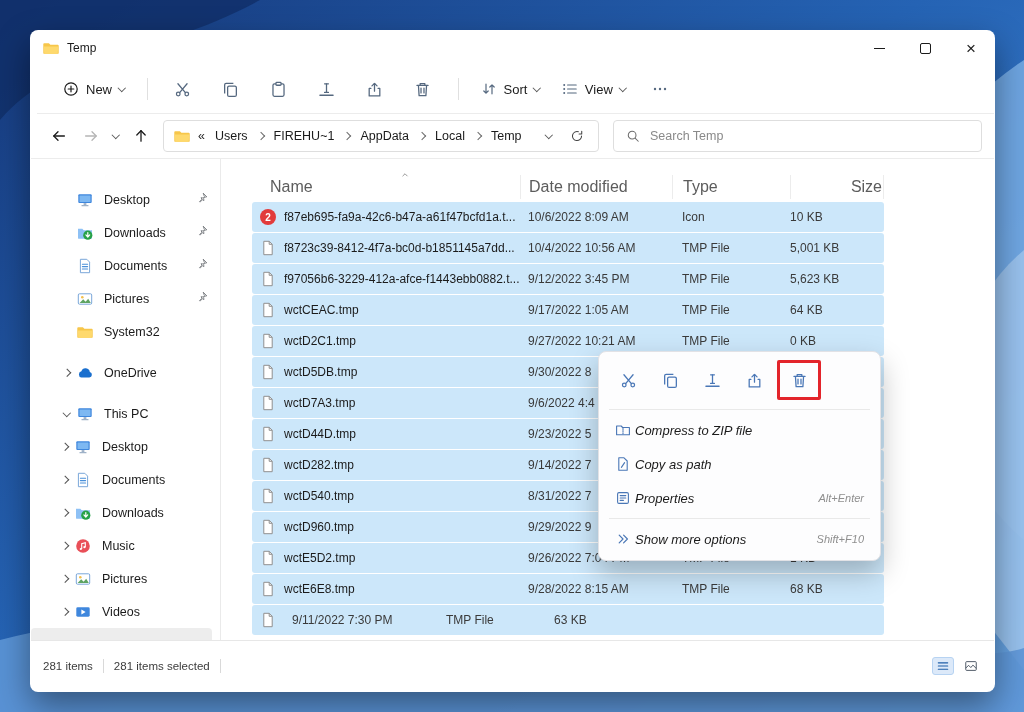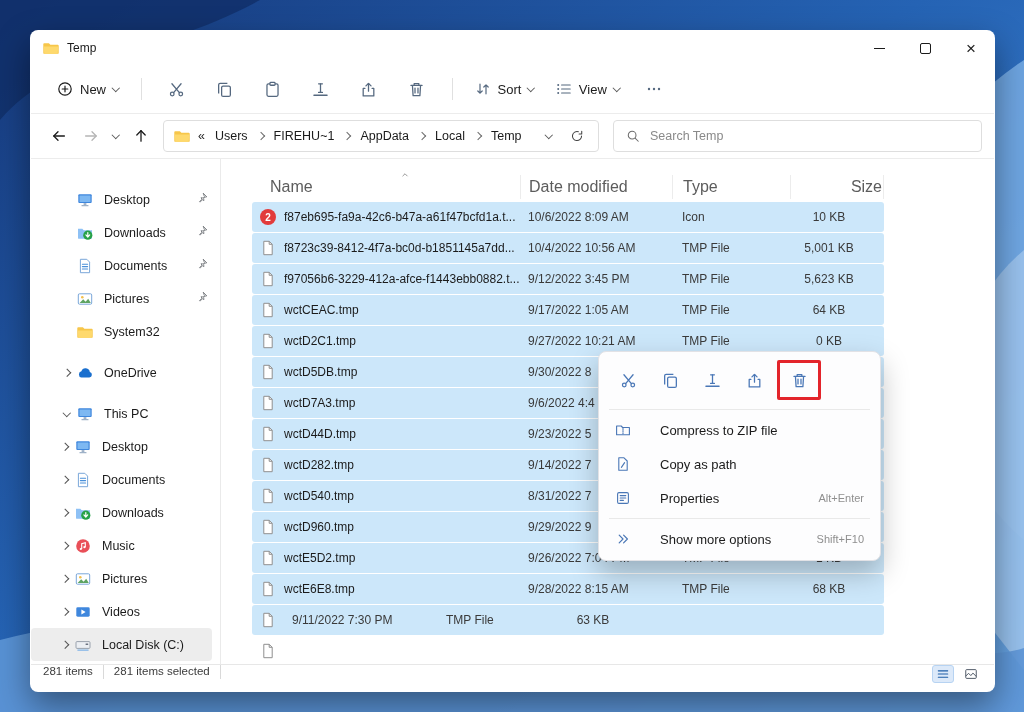--- a/index.html
+++ b/index.html
@@ -21,21 +21,21 @@
   .titlebar{height:34px;flex:0 0 auto;display:flex;align-items:center;padding-left:12px;background:#fff;}
   .titlebar .title{font-size:12px;margin-left:8px;}
   .win-controls{margin-left:auto;display:flex;height:100%;}
   .wc{width:46px;height:100%;display:flex;align-items:center;justify-content:center;color:#1b1b1b;}
   .g-min{width:11px;height:1px;background:#1b1b1b;display:inline-block;}
   .g-max{width:9px;height:9px;border:1px solid #1b1b1b;border-radius:2px;display:inline-block;}
   .g-close::before{content:"\00D7";font-size:17px;line-height:1;}
 
   
   .toolbar{height:48px;flex:0 0 auto;display:flex;align-items:center;padding:0 16px;gap:2px;
-    border-bottom:1px solid #ececec;}
+    border-bottom:1px solid #ececec;margin-left:6px;}
   .tb-group{display:flex;align-items:center;gap:7px;height:34px;padding:0 10px;border-radius:4px;font-size:13px;}
   .tb-group .gi{color:#55687f;}
   .tb-btn{width:40px;height:34px;display:flex;align-items:center;justify-content:center;color:#55687f;margin:0 3px;border-radius:4px;}
   .vsep{width:1px;height:22px;background:#e0e0e0;margin:0 10px;flex:0 0 auto;}
   .chev{display:inline-block;width:6px;height:6px;border-right:1.3px solid #555;border-bottom:1.3px solid #555;}
   .chev-d{transform:rotate(45deg);margin-top:-2px;}
   .chev-r{transform:rotate(-45deg);}
   .chev.sm{width:4.5px;height:4.5px;}
 
   
@@ -76,40 +76,40 @@
   .hc-size{width:94px;border-left:1px solid #ececec;border-right:1px solid #ececec;justify-content:flex-end;padding-right:1px;}
   .sort-caret{position:absolute;left:148px;top:-5px;color:#777;}
   .rowlist{flex:1;}
   .row{height:30px;margin:1px 0 1px 31px;width:632px;display:flex;align-items:center;border-radius:3px;
     font-size:12px;color:#3a3a3a;box-sizing:border-box;}
   .row.sel{background:#cce7fa;}
   .cell-icon{width:32px;flex:0 0 auto;display:flex;align-items:center;justify-content:center;}
   .cell-name{width:236px;flex:0 0 auto;white-space:nowrap;overflow:hidden;color:#1b1b1b;box-sizing:border-box;}
   .cell-date{width:152px;flex:0 0 auto;padding-left:8px;white-space:nowrap;overflow:hidden;box-sizing:border-box;}
   .cell-type{width:118px;flex:0 0 auto;padding-left:10px;white-space:nowrap;overflow:hidden;box-sizing:border-box;}
-  .cell-size{width:94px;flex:0 0 auto;text-align:center;padding-right:16px;white-space:nowrap;box-sizing:border-box;}
+  .cell-size{width:94px;flex:0 0 auto;text-align:left;padding-right:16px;white-space:nowrap;box-sizing:border-box;}
   .badge{width:16px;height:16px;border-radius:50%;background:#e23b3b;color:#fff;font-size:10px;font-weight:bold;
     display:flex;align-items:center;justify-content:center;}
 
   
-  .statusbar{height:26px;flex:0 0 auto;border-top:1px solid #e7e7e7;background:#fff;display:flex;align-items:flex-start;
-    padding:0 12px;font-size:11.5px;color:#3c3c3c;}
+  .statusbar{height:26px;flex:0 0 auto;border-top:1px solid #e7e7e7;background:#fff;display:flex;align-items:center;
+    padding:12px 12px;font-size:11.5px;color:#3c3c3c;}
   .ssep{width:1px;height:14px;background:#d9d9d9;margin:0 10px;}
   .status-views{margin-left:auto;display:flex;gap:6px;align-items:center;}
   .sv{width:22px;height:18px;display:flex;align-items:center;justify-content:center;color:#4b5563;border-radius:3px;box-sizing:border-box;}
   .sv.active{background:#dce9f9;color:#1f5fa8;border:1px solid #b7d3f2;}
 
   
   .ctx{position:absolute;left:567px;top:320px;width:283px;background:#fdfdfe;border:1px solid #e2e2e6;border-radius:8px;
     box-shadow:0 12px 28px rgba(0,0,0,.25);padding:4px 0;z-index:20;box-sizing:border-box;}
   .ctx-icons{display:flex;align-items:center;gap:4px;padding:4px 10px 6px;}
   .cib{width:38px;height:34px;display:flex;align-items:center;justify-content:center;color:#4a77b6;border-radius:4px;}
   .red-box{border:3px solid #e3242b;border-radius:2px;display:flex;}
   .ctx-sep{height:1px;background:#e9e9e9;margin:3px 10px;}
-  .ctx-item{height:34px;display:flex;align-items:center;gap:29px;padding:0 16px;font-size:13px;color:#1b1b1b;}
+  .ctx-item{height:34px;display:flex;align-items:center;gap:4px;padding:0 16px;font-size:13px;color:#1b1b1b;font-style:italic;}
   .ctx-item .mi{color:#4a77b6;}
   .shortcut{margin-left:auto;font-size:11px;color:#8f8f8f;}
 </style>
 </head>
 <body>
 
 <svg width="0" height="0" style="position:absolute" aria-hidden="true">
 <defs>
 <symbol id="s-folder" viewBox="0 0 16 16">
         <path d="M1.2 3.2h4.7l1.5 1.6h7.4c.5 0 .9.4.9.9v7.2c0 .5-.4.9-.9.9H1.2c-.5 0-.9-.4-.9-.9V4.1c0-.5.4-.9.9-.9z" fill="#f7c64a"></path>

